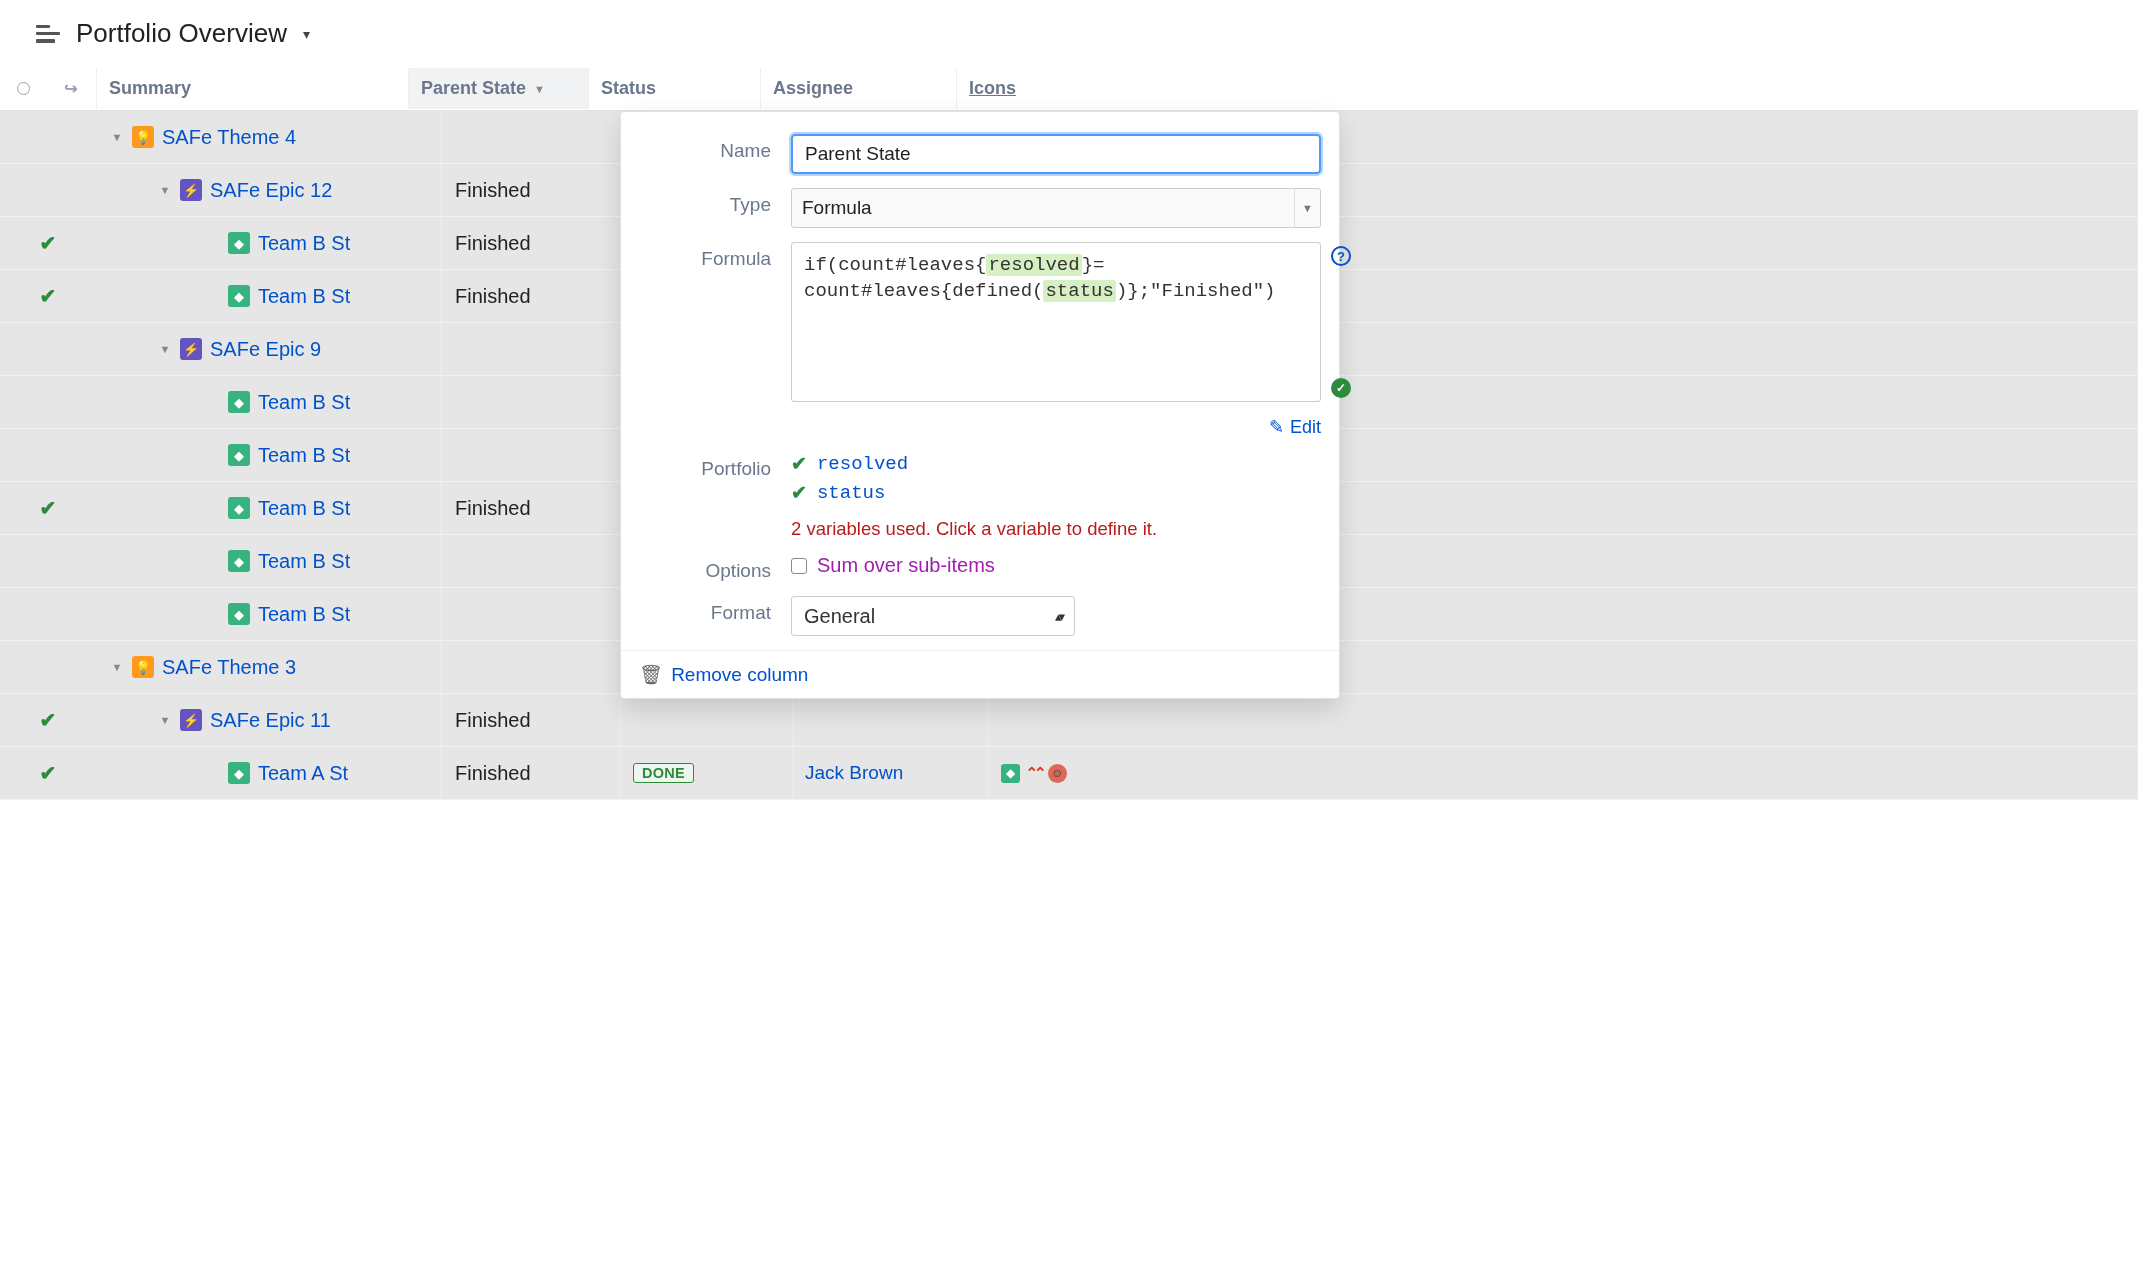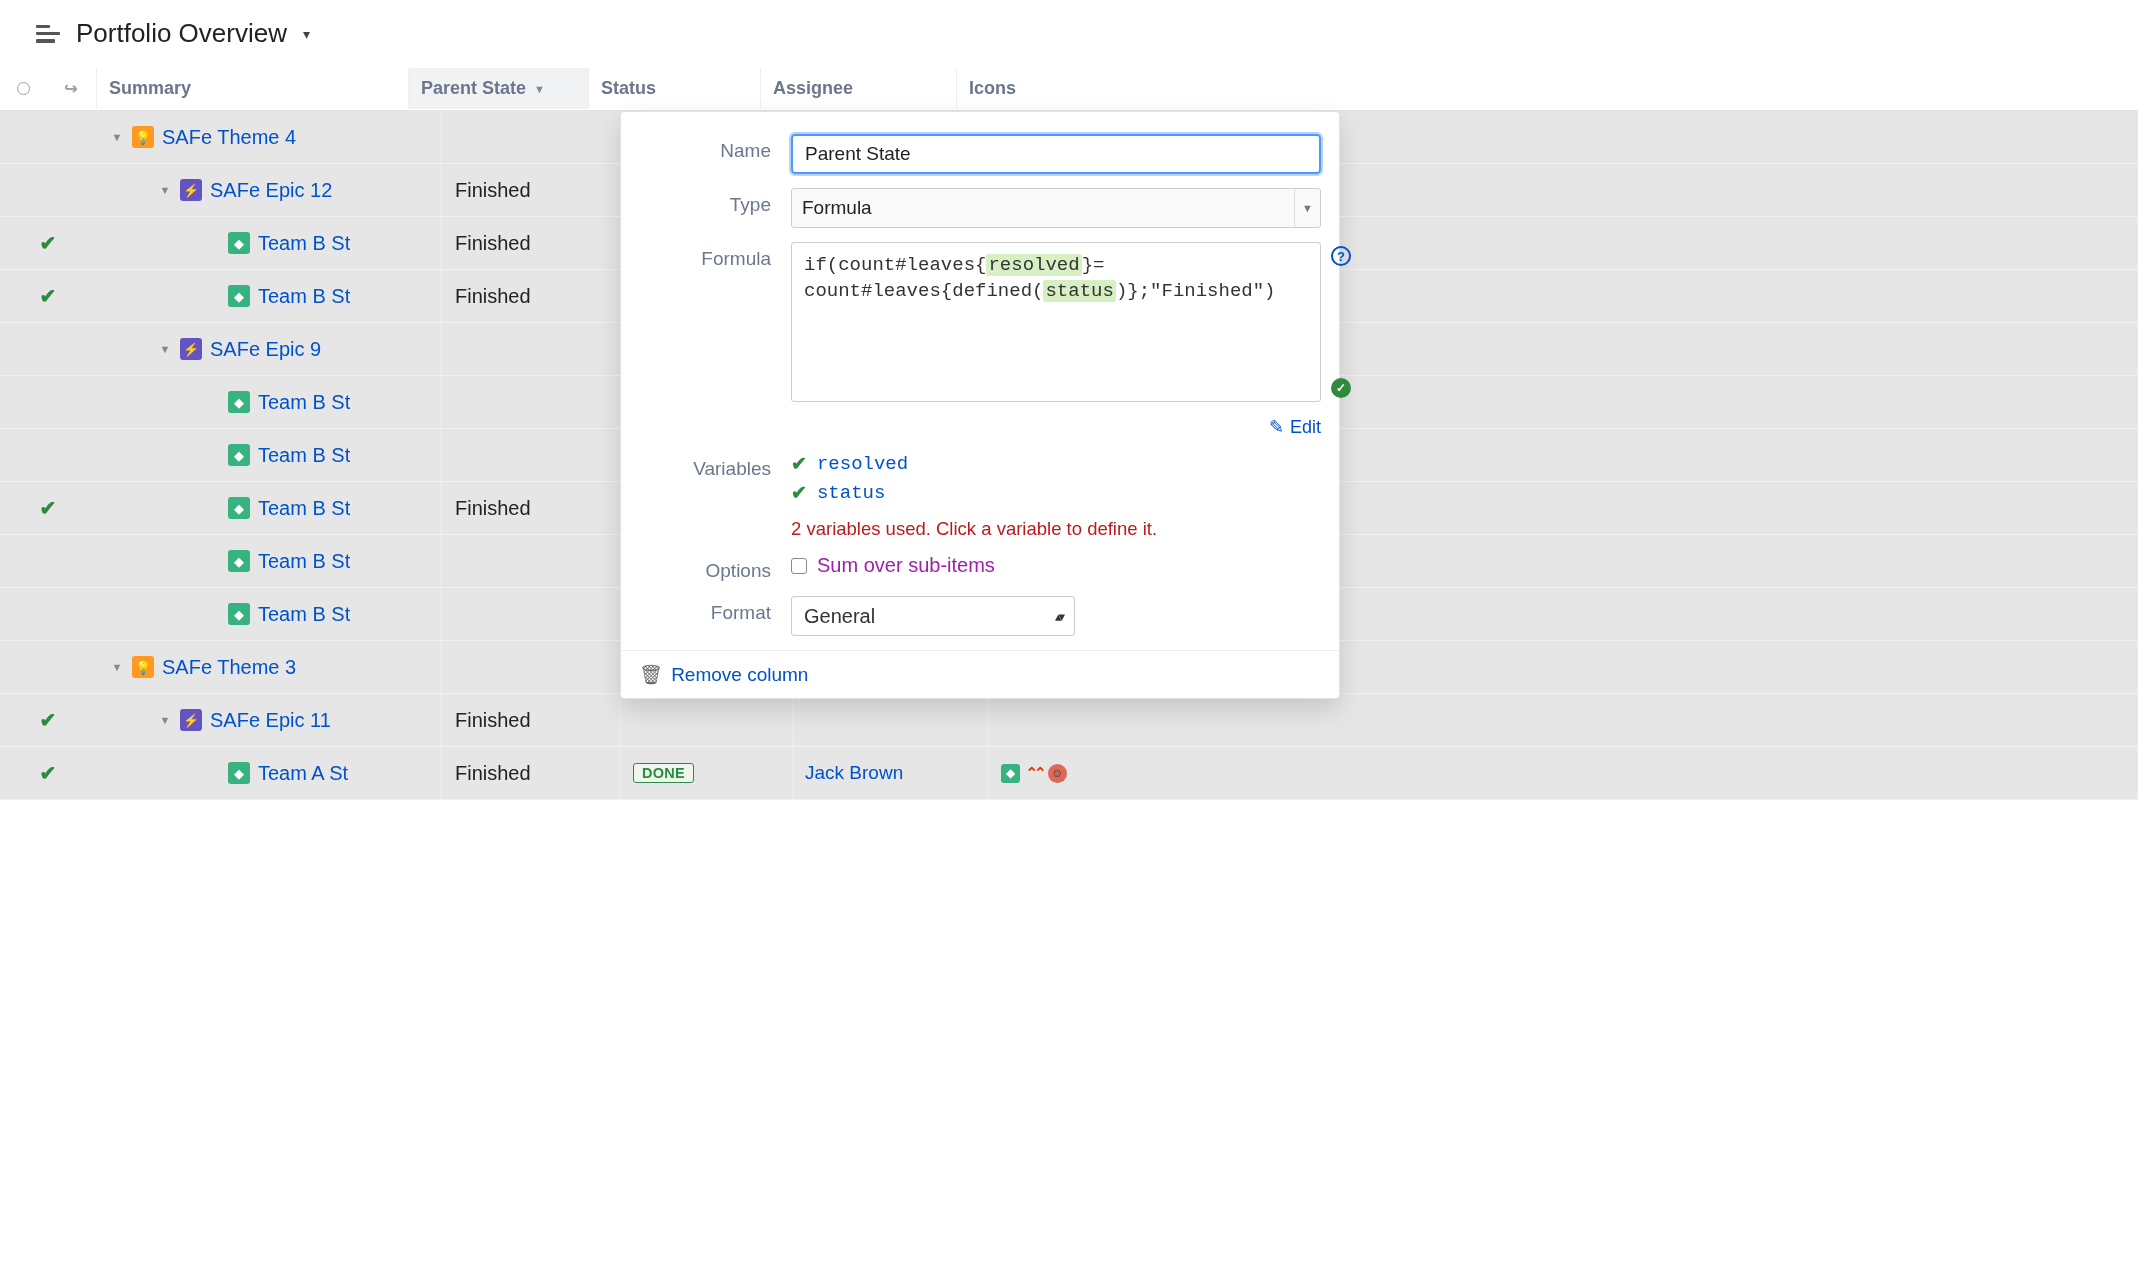--- a/index.html
+++ b/index.html
@@ -15,21 +15,21 @@
 .theader { display: flex; align-items: center; border-bottom: 1px solid #e3e3e3; background: #fff; height: 44px; }
 .th { padding: 10px 16px 10px 12px; font-weight: 600; color: #6b778c; font-size: 18px; border-left: 1px solid #eee; white-space: nowrap; display:flex; align-items:center; }
 .th.first { border-left:none; }
 .th.active { background: #f1f2f4; }
 .col-radio { width:46px; justify-content:center; padding:0; border-left:none;}
 .col-sort { width:50px; justify-content:center; padding:0; border-left:none;}
 .col-summary { flex:0 0 312px; }
 .col-parent { flex:0 0 180px; }
 .col-status { flex:0 0 172px; }
 .col-assignee { flex:0 0 196px; }
-.col-icons { flex:1; }
+.col-icons { flex:1;text-decoration:underline; }
 .radio-circ { width:13px; height:13px; border:1.8px solid #9aa3b0; border-radius:50%; }
 .sort-arrows { font-size:16px; color:#9aa3b0; font-weight:bold; }
 
 .rows { background:#fff; }
 .row { display:flex; align-items:center; height:53px; border-bottom:1px solid #f2f2f2; }
 .row .cell { padding:0 12px; display:flex; align-items:center; height:100%; }
 .row.shaded { background:#e6e6e6; }
 .row.shaded .cell { background:#e6e6e6; }
 .cell.c-check { width:96px; justify-content:center; }
 .cell.c-summary { flex:0 0 344px; min-width:0; overflow:hidden; gap:8px; background: #e6e6e6; }
@@ -319,21 +319,21 @@
         <div class="ok-ico">✓</div>
       </div>
     </div>
 
     <div class="edit-link">
       <span>✎</span>
       <span>Edit</span>
     </div>
 
     <div class="panel-row">
-      <div class="panel-label">Variables</div>
+      <div class="panel-label">Portfolio</div>
       <div class="panel-field vars">
         <div class="var-line">
             <span class="ck">✔</span>
             <span>resolved</span>
           </div>
         <div class="var-line">
             <span class="ck">✔</span>
             <span>status</span>
           </div>
         <div class="var-help">2 variables used. Click a variable to define it.</div>

